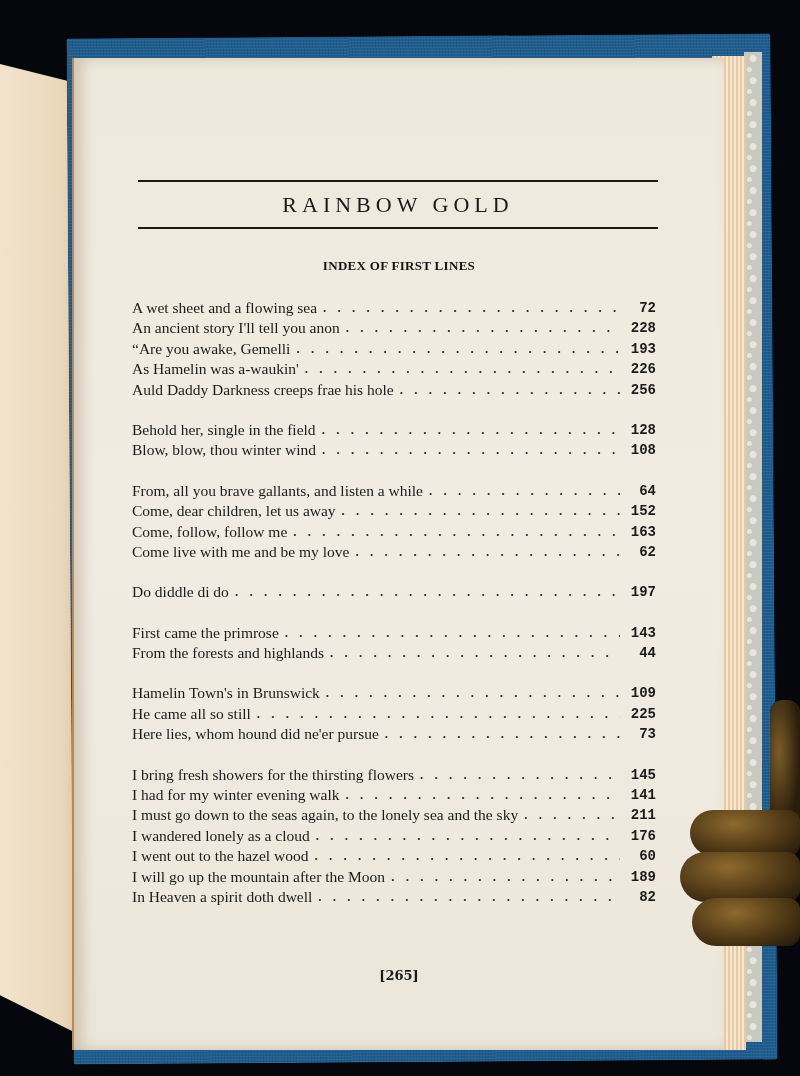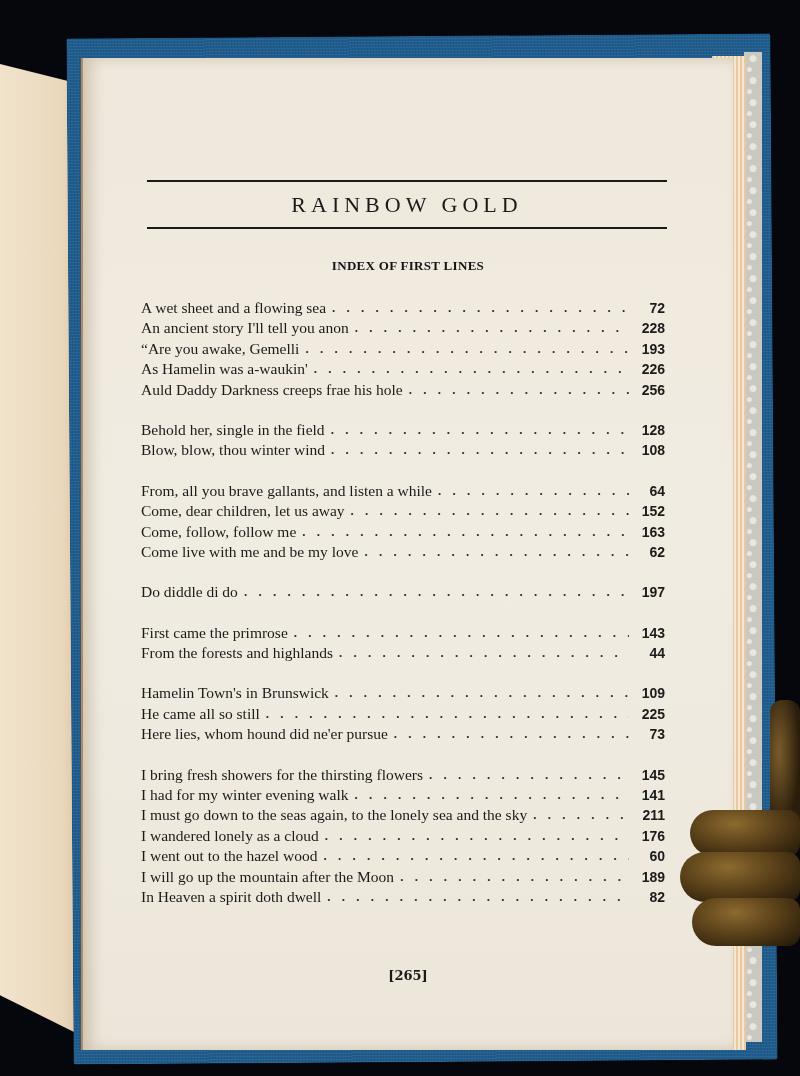--- a/index.html
+++ b/index.html
@@ -32,21 +32,21 @@
       background: repeating-linear-gradient(90deg, #e9c9a2 0 2px, #f3e7d4 2px 4px);
     }
     
     .left-page {
       position: absolute; left: 0; top: 64px; width: 78px; height: 970px;
       background: linear-gradient(90deg, #f1e3cc 0%, #ead8bd 80%, #dcc5a5 100%);
       clip-path: polygon(0 0, 100% 2%, 100% 100%, 0 96%);
     }
     
     .page {
-      position: absolute; left: 81px; top: 58px; width: 650px; height: 992px;
+      position: absolute; left: 72px; top: 58px; width: 650px; height: 992px;
       background: linear-gradient(180deg, #efe8dc 0%, #f1ece2 50%, #ece6da 100%);
       box-shadow: inset 8px 0 14px rgba(120,90,50,0.25);
       border-left: 2px solid #b9875a;
     }
     .running-head {
       position: absolute; left: 64px; top: 122px; width: 520px;
       text-align: center;
     }
     .rule { height: 2px; background: #1a1a1a; }
     .running-head .title {
@@ -73,21 +73,21 @@
     .entry .leader {
       flex: 1 1 auto; overflow: hidden; color: #2a2a2a;
       letter-spacing: 8px; font-weight: bold; font-size: 13px;
     }
     .entry .leader::before {
       content: ". . . . . . . . . . . . . . . . . . . . . . . . . . . . . . . . . . . . . . . . . . . . . . . . . . . . .";
       letter-spacing: 4px;
     }
     .entry .pg {
       flex: 0 0 36px; text-align: right; font-weight: bold;
-      font-family: Liberation Sans, sans-serif; font-size: 14px;
+      font-family: Liberation Mono, monospace; font-size: 14px;
     }
     .folio {
       position: absolute; left: 0; width: 650px; top: 870px;
       text-align: center; font-family: "DejaVu Serif", serif;
       font-weight: bold; font-size: 13px; color: #1a1a1a; margin-top: 40px;
     }
     
     .clip {
       position: absolute; left: 680px; top: 810px; width: 120px; height: 140px;
     }

